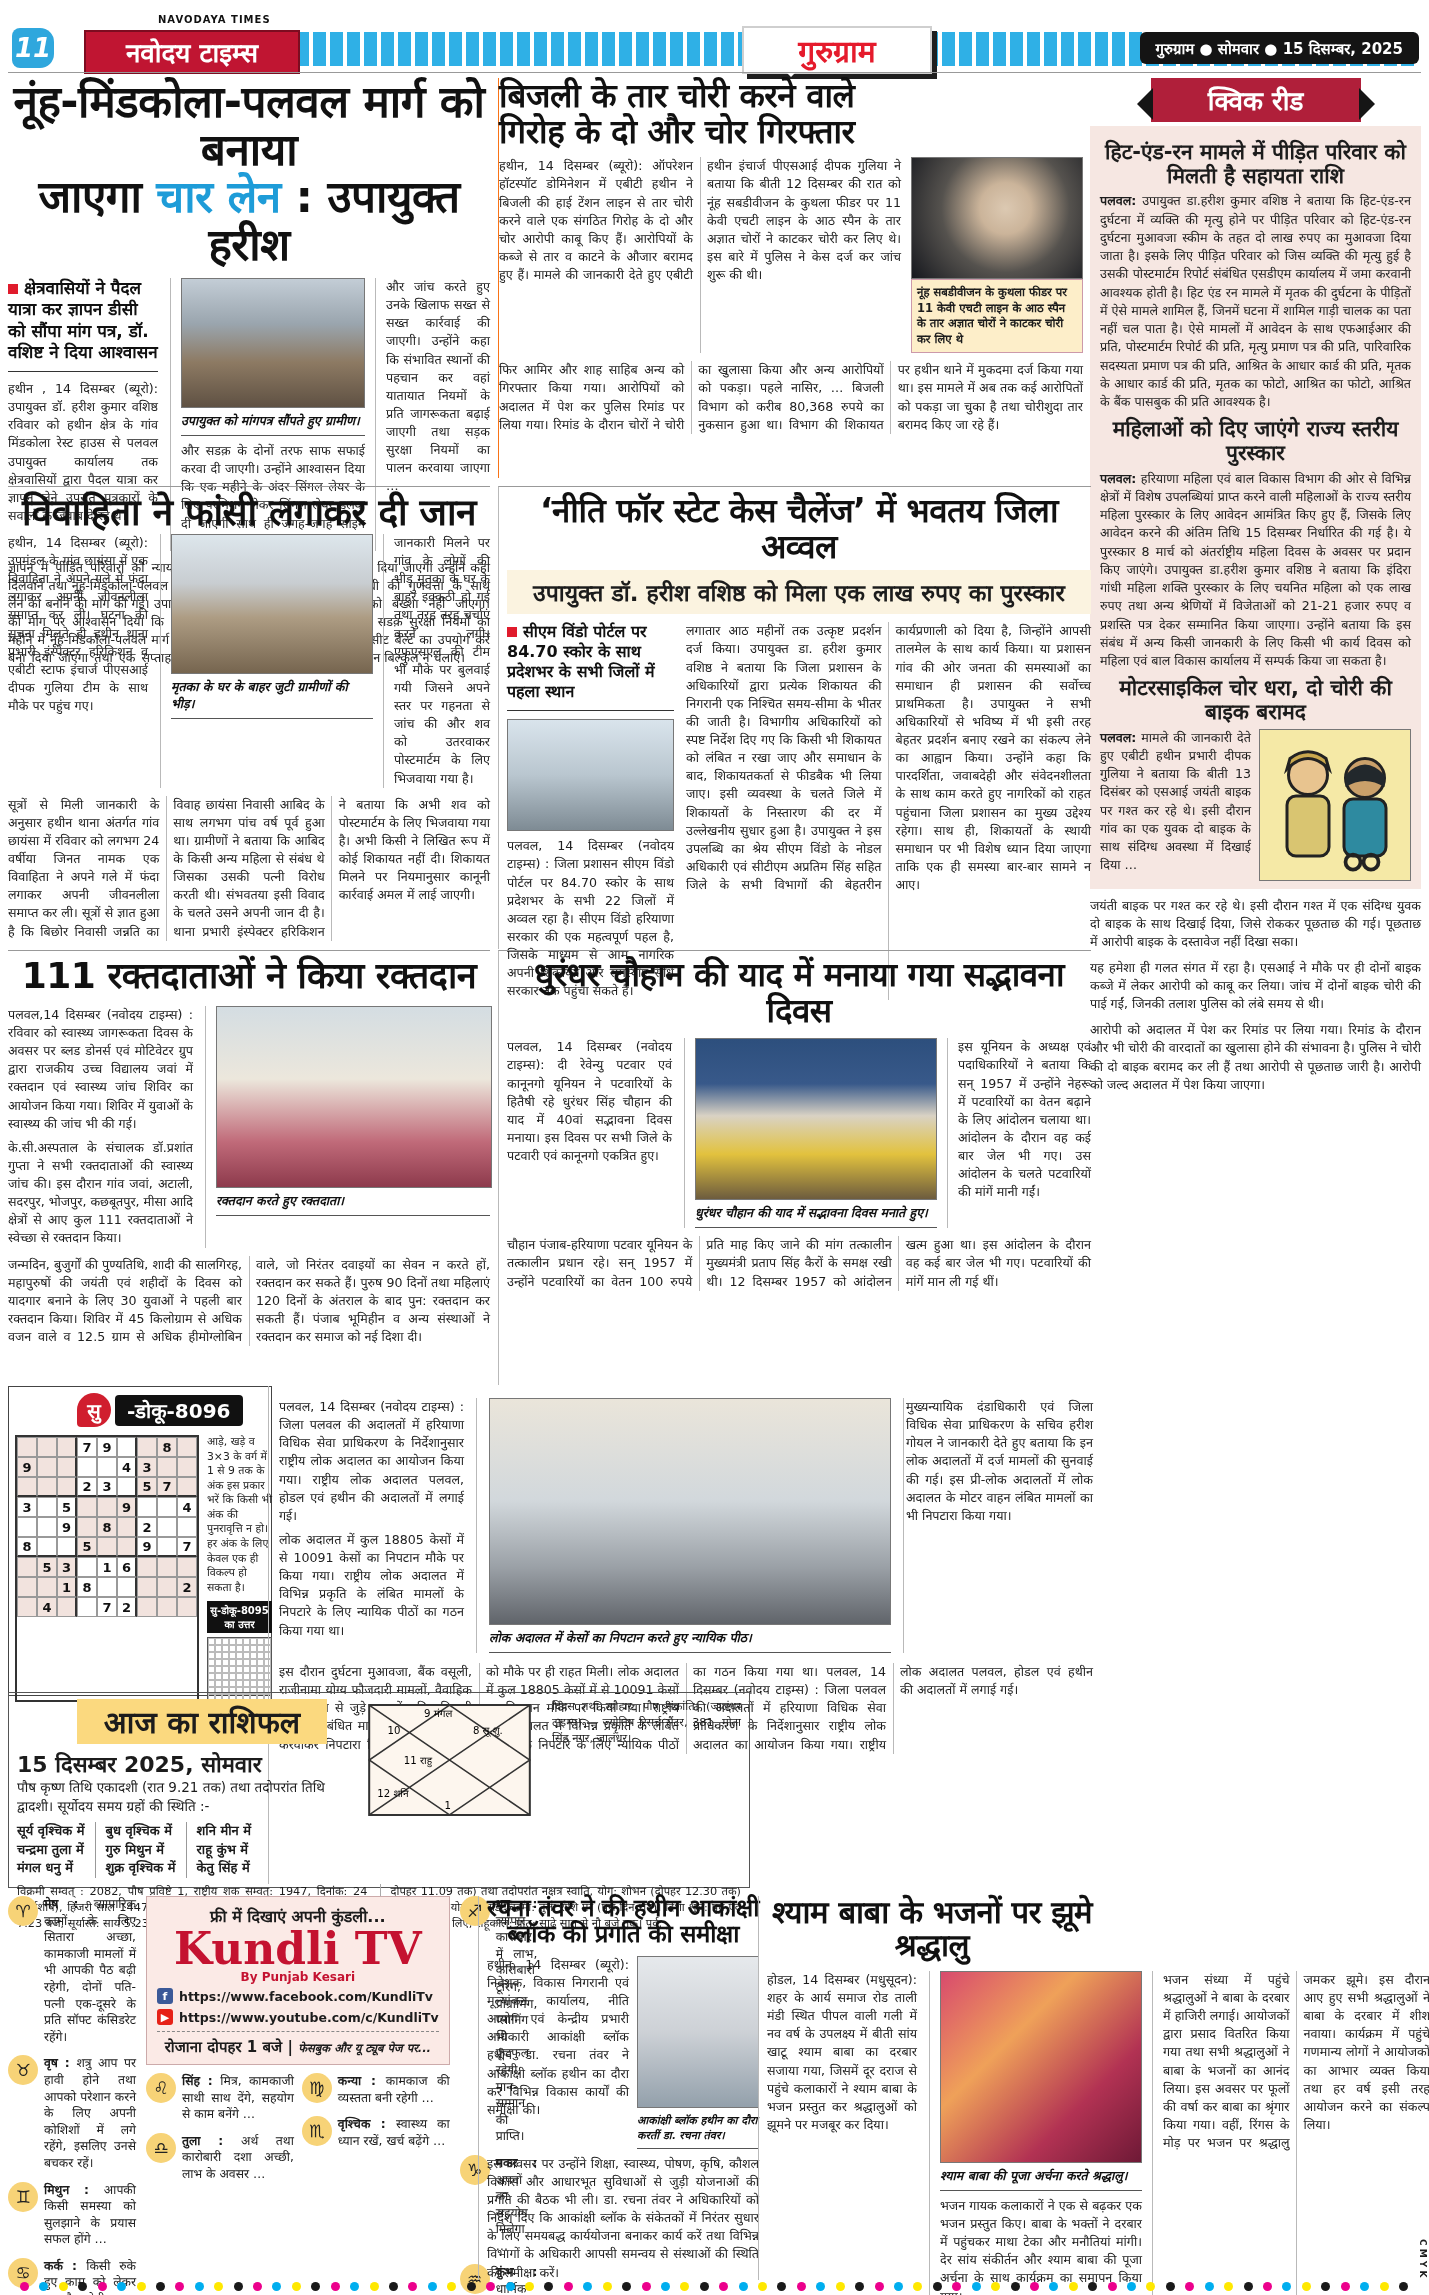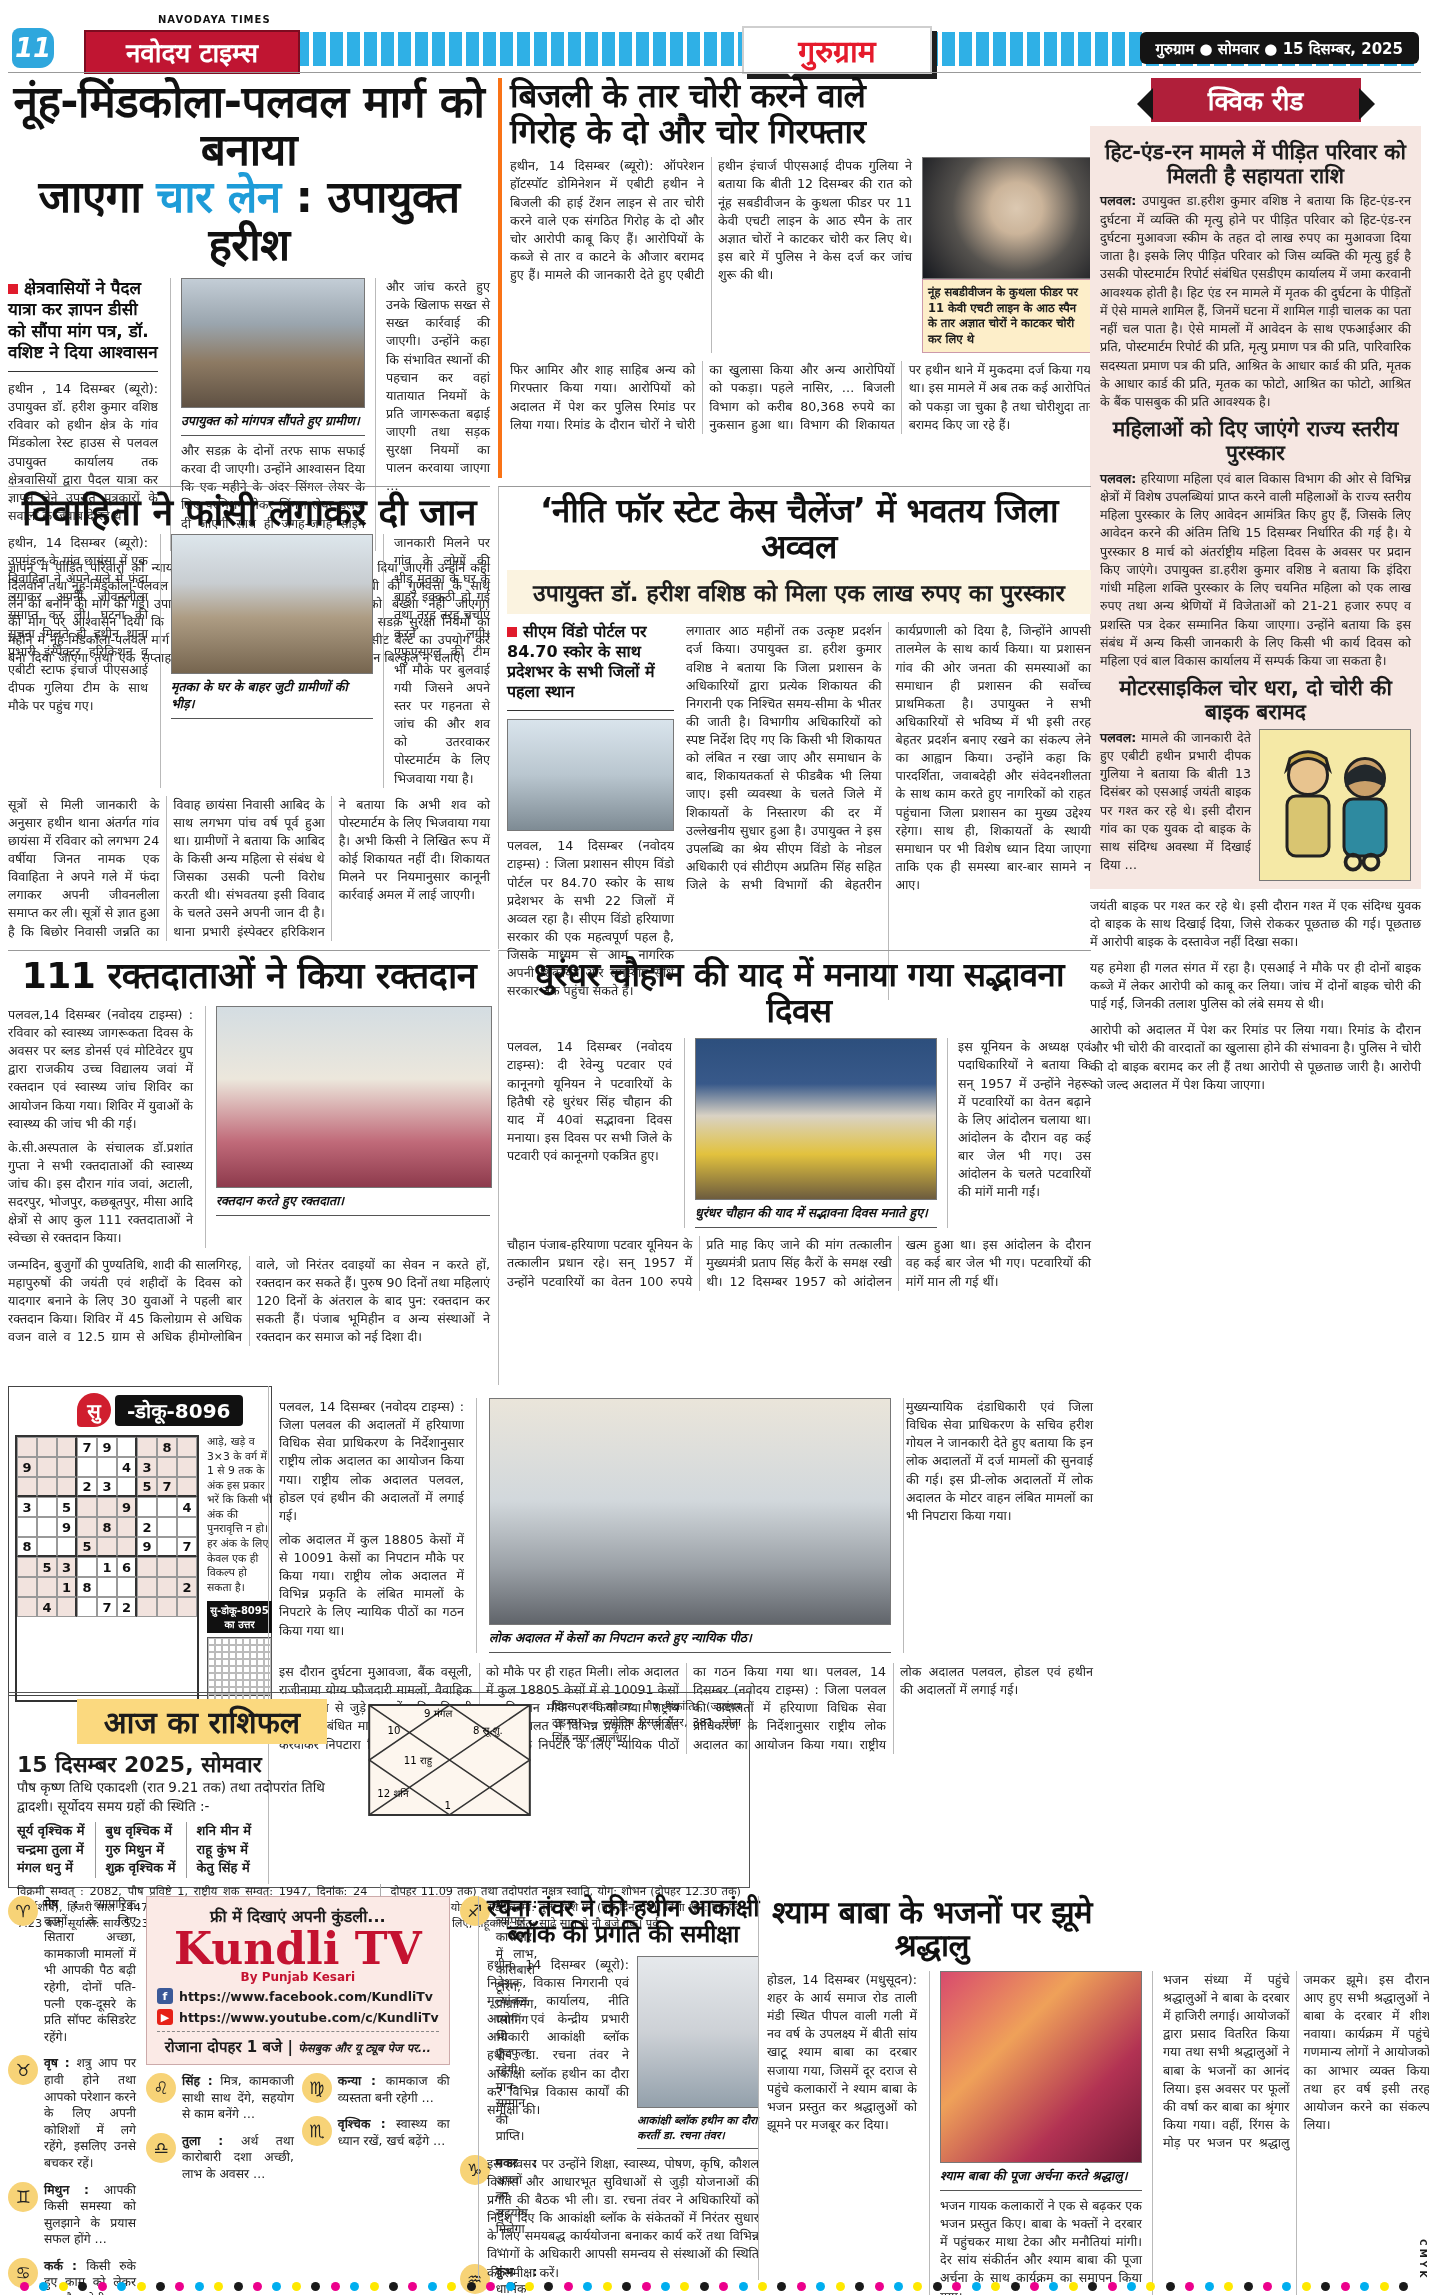--- a/index.html
+++ b/index.html
@@ -129,21 +129,21 @@
       </div>
       <div style="flex:1;border-left:1px solid #b9b9b9;padding-left:10px;">
         <div class="body-txt">और जांच करते हुए उनके खिलाफ सख्त से सख्त कार्रवाई की जाएगी। उन्होंने कहा कि संभावित स्थानों की पहचान कर वहां यातायात नियमों के प्रति जागरूकता बढ़ाई जाएगी तथा सड़क सुरक्षा नियमों का पालन करवाया जाएगा …</div>
       </div>
     </div>
     <div class="cols2 body-txt" style="margin-top:8px;">
       <span>ज्ञापन में पीड़ित परिवारों को न्यायोचित मुआवजा दिलवाने तथा नूंह-मिंडकोला-पलवल मार्ग को चार 4 लेन का बनाने की मांग की गई। उपायुक्त ने ग्रामीणों की मांग पर आश्वासन दिया कि अगले 4 से 5 महीने में नूंह-मिंडकोला-पलवल मार्ग को चार मार्गीय बना दिया जाएगा तथा एक सप्ताह के अंदर अंदर सडक़ के गड्ढ़ों को भरवा दिया जाएगा</span> <span>उन्होंने कहा की रोड बनाने में सामग्री की गुणवत्ता के साथ समझौता करने वालों को बख्शा नहीं जाएगा। निर्धारित गति सीमा और सडक़ सुरक्षा नियमों का पालन करें, हेलमेट और सीट बेल्ट का उपयोग करें तथा नशे की हालत में वाहन बिल्कुल न चलाएं।</span>
     </div>
   </section>
 
-  <section class="abs" style="left:498px;top:78px;width:584px;height:400px;border-left:4px solid #f97316;padding-left:8px;">
+  <section class="abs" style="left:498px;top:78px;width:584px;height:400px;border-left:1px solid #f97316;">
     <h2 class="headline" style="font-size:33px;margin:0;text-align:left;">
       <span>बिजली के तार चोरी करने वाले</span><br><span>गिरोह के दो और चोर गिरफ्तार</span>
     </h2>
     <div style="display:flex;gap:10px;margin-top:8px;">
       <div style="flex:1;" class="cols2 body-txt">
         <span>हथीन, 14 दिसम्बर (ब्यूरो): ऑपरेशन हॉटस्पॉट डोमिनेशन में एबीटी हथीन ने बिजली की हाई टेंशन लाइन से तार चोरी करने वाले एक संगठित गिरोह के दो और चोर आरोपी काबू किए हैं। आरोपियों के कब्जे से तार व काटने के औजार बरामद हुए हैं।</span> <span>मामले की जानकारी देते हुए एबीटी हथीन इंचार्ज पीएसआई दीपक गुलिया ने बताया कि बीती 12 दिसम्बर की रात को नूंह सबडीवीजन के कुथला फीडर पर 11 केवी एचटी लाइन के आठ स्पैन के तार अज्ञात चोरों ने काटकर चोरी कर लिए थे। इस बारे में पुलिस ने केस दर्ज कर जांच शुरू की थी।</span>
       </div>
       <div style="flex:0 0 170px;">
         <div class="photo ph-fist" style="width:170px;height:120px;"></div>
         <div style="background:#fdeec9;border:1px solid #c9a;padding:5px;font-size:11.5px;line-height:1.35;font-weight:700;">नूंह सबडीवीजन के कुथला फीडर पर 11 केवी एचटी लाइन के आठ स्पैन के तार अज्ञात चोरों ने काटकर चोरी कर लिए थे</div>

